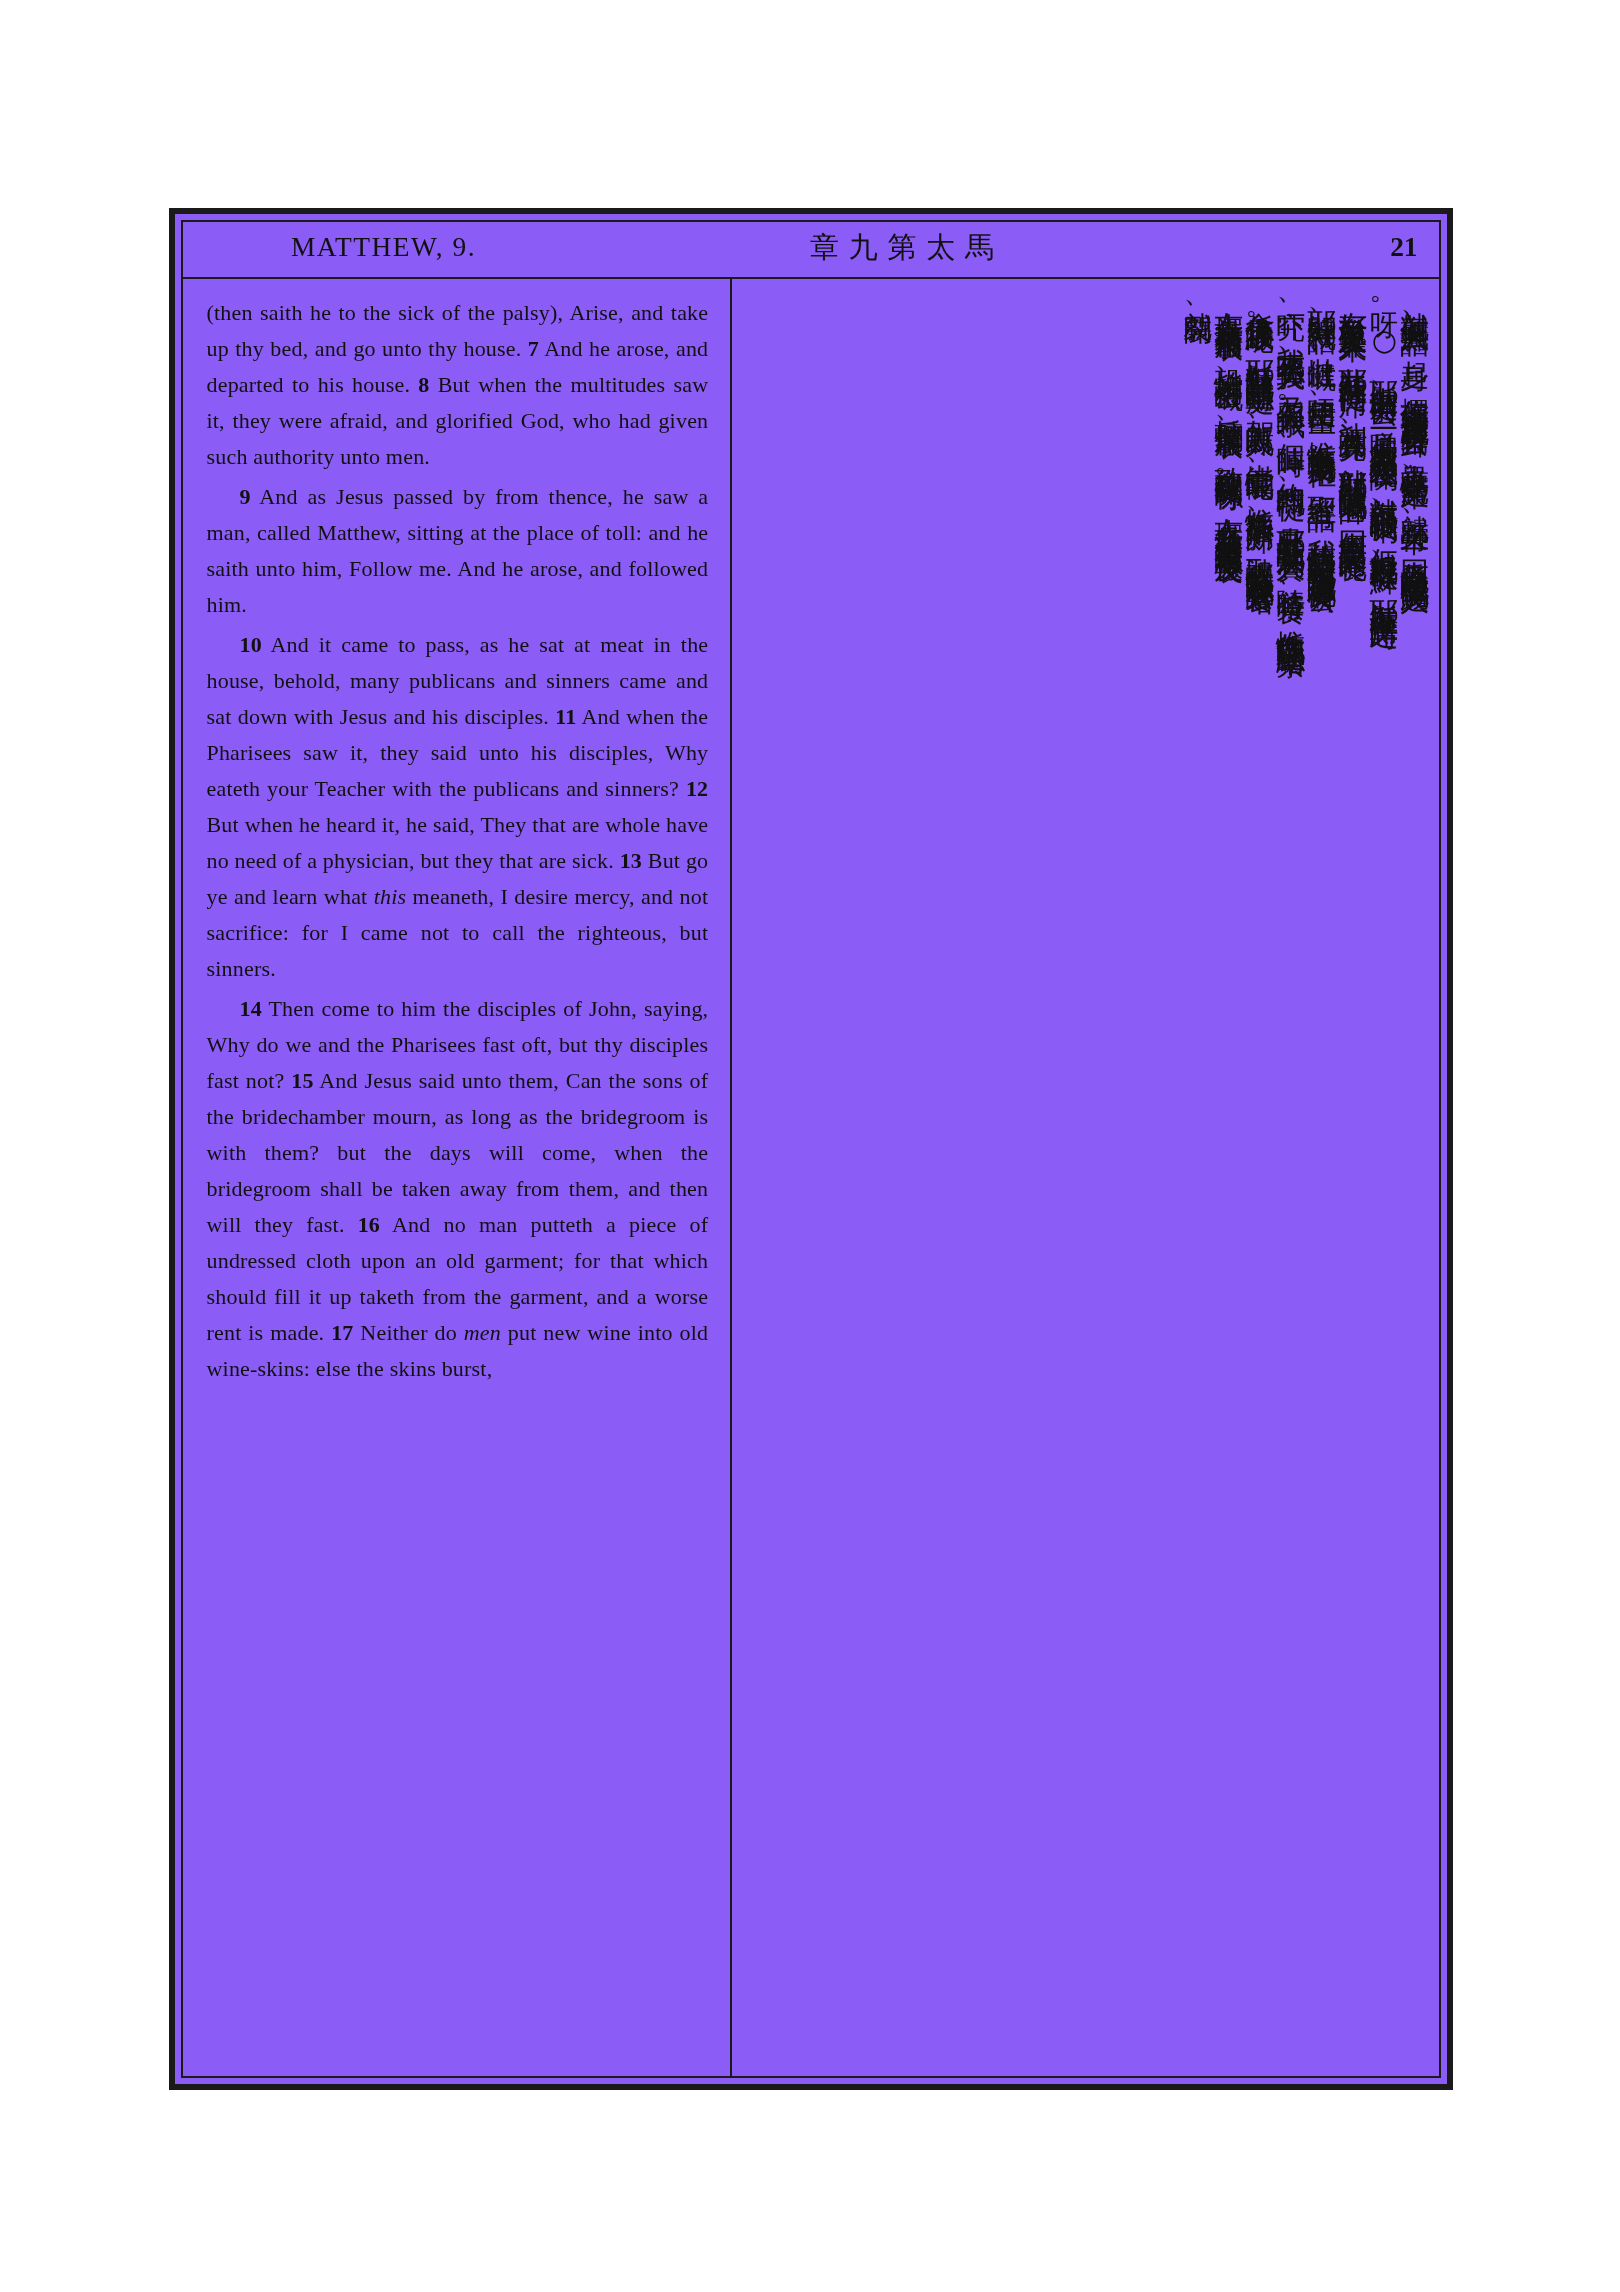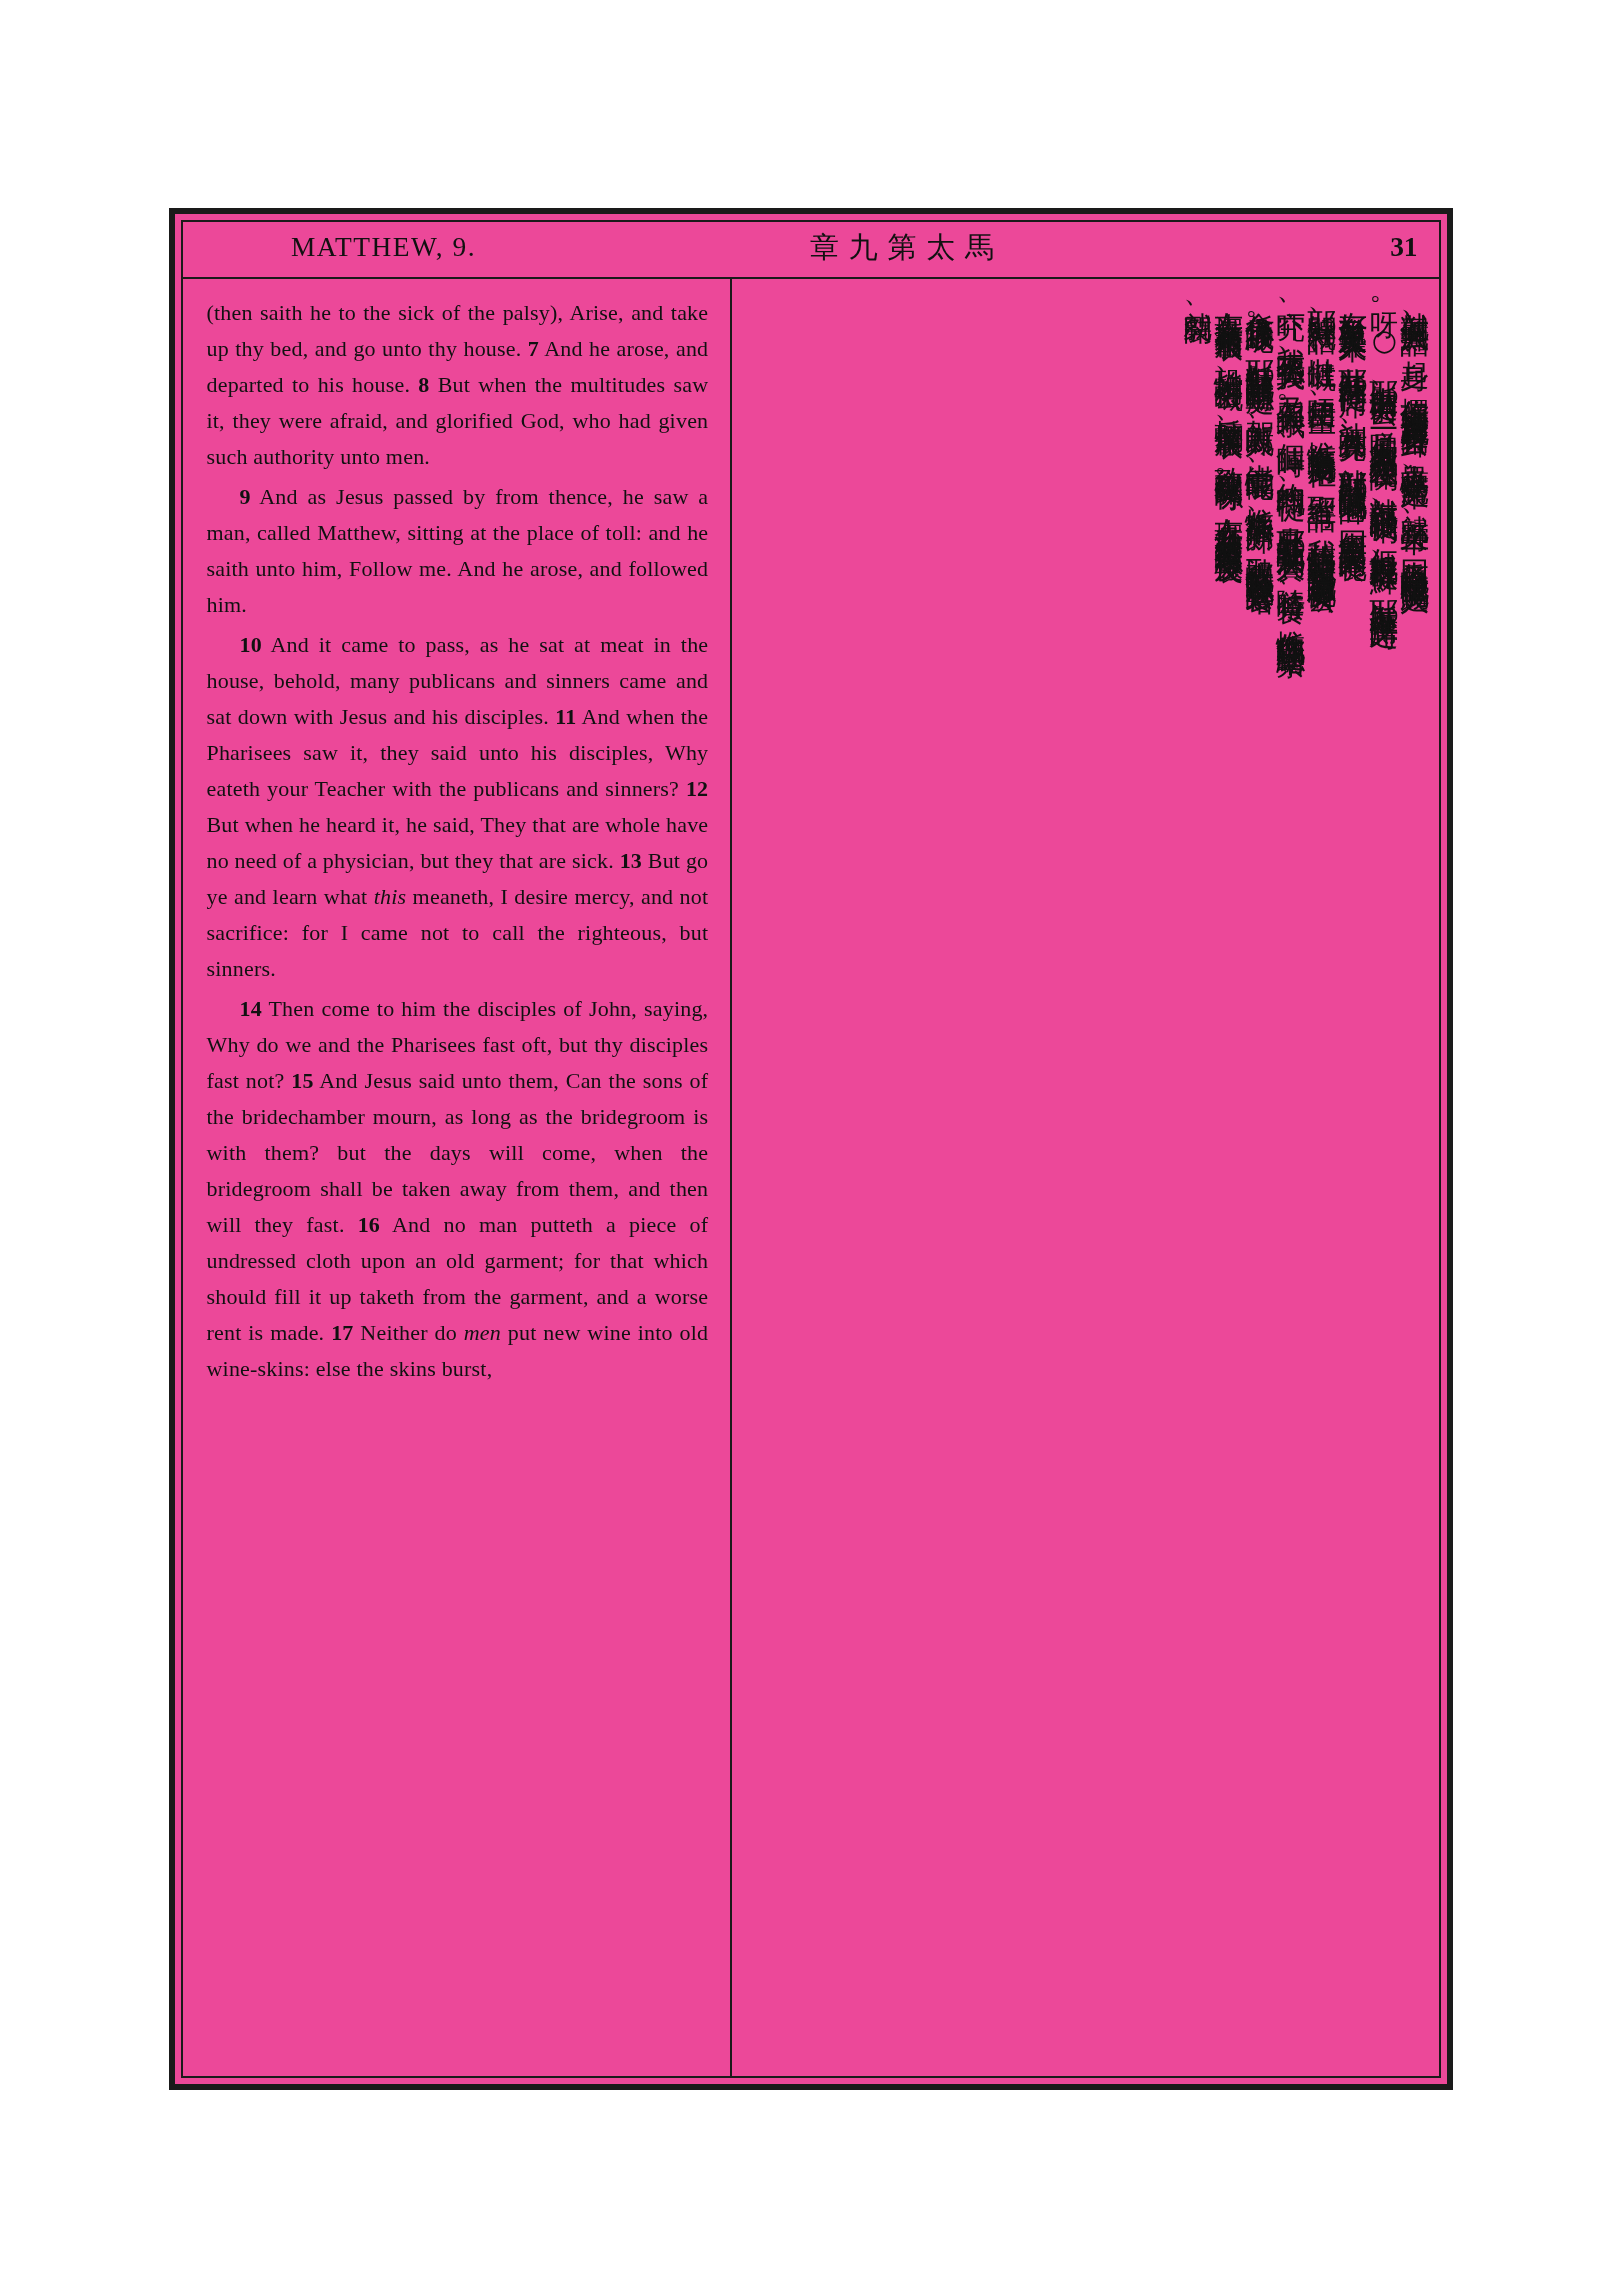--- a/index.html
+++ b/index.html
@@ -21,21 +21,21 @@
     position: absolute;
     left: 169px;
     top: 208px;
     width: 1284px;
     height: 1882px;
     border-left: 6.9px solid #1a1a1a;
     border-right: 6.9px solid #1a1a1a;
     border-top: 6.9px solid #1a1a1a;
     border-bottom: 6.9px solid #1a1a1a;
     box-sizing: border-box;
-    background: #ec4899;
+    background: #8b5cf6;
     text-decoration: underline;
   }
   #page-inner {
     position: absolute;
     left: 5.9px;
     top: 5.9px;
     right: 5.9px;
     bottom: 5.9px;
     border: 2px solid #1a1a1a;
     box-sizing: border-box;
@@ -140,21 +140,21 @@
 </style>
 </head>
 <body>
 
 <div id="page">
   <div id="page-inner">
 
     <div id="header">
       <div class="left-title">MATTHEW, 9.</div>
       <div class="center-title">章九第太馬</div>
-      <div class="page-number">31</div>
+      <div class="page-number">21</div>
     </div>
 
     <div id="body">
 
       <div id="eng-col">
         <p>(then saith he to the sick of the palsy), Arise, and take up thy bed, and go unto thy house.  <b>7</b> And he arose, and departed to his house. <b>8</b> But when the multitudes saw it, they were afraid, and glorified God, who had given such authority unto men.</p>
         <p class="indent"><b>9</b> And as Jesus passed by from thence, he saw a man, called Matthew, sitting at the place of toll: and he saith unto him, Follow me.  And he arose, and followed him.</p>
         <p class="indent"><b>10</b> And it came to pass, as he sat at meat in the house, behold, many publicans and sinners came and sat down with Jesus and his disciples.  <b>11</b> And when the Pharisees saw it, they said unto his disciples, Why eateth your Teacher with the publicans and sinners? <b>12</b> But when he heard it, he said, They that are whole have no need of a physician, but they that are sick.  <b>13</b> But go ye and learn what <i>this</i> meaneth, I desire mercy, and not sacrifice: for I came not to call the righteous, but sinners.</p>
         <p class="indent"><b>14</b> Then come to him the disciples of John, saying, Why do we and the Pharisees fast oft, but thy disciples fast not?  <b>15</b> And Jesus said unto them, Can the sons of the bridechamber mourn, as long as the bridegroom is with them? but the days will come, when the bridegroom shall be taken away from them, and then will they fast.  <b>16</b> And no man putteth a piece of undressed cloth upon an old garment; for that which should fill it up taketh from the garment, and a worse rent is made.  <b>17</b> Neither do <i>men</i> put new wine into old wine-skins: else the skins burst,</p>
       </div>

